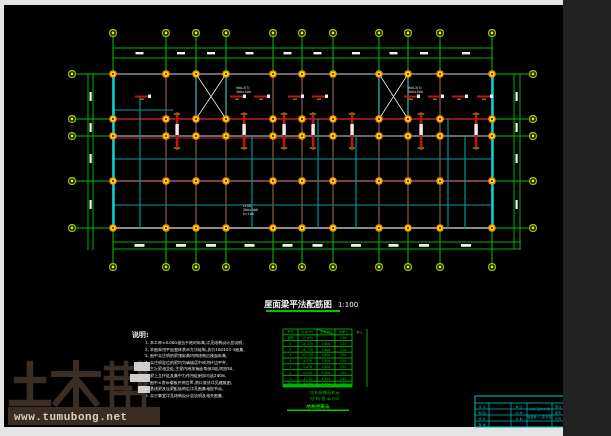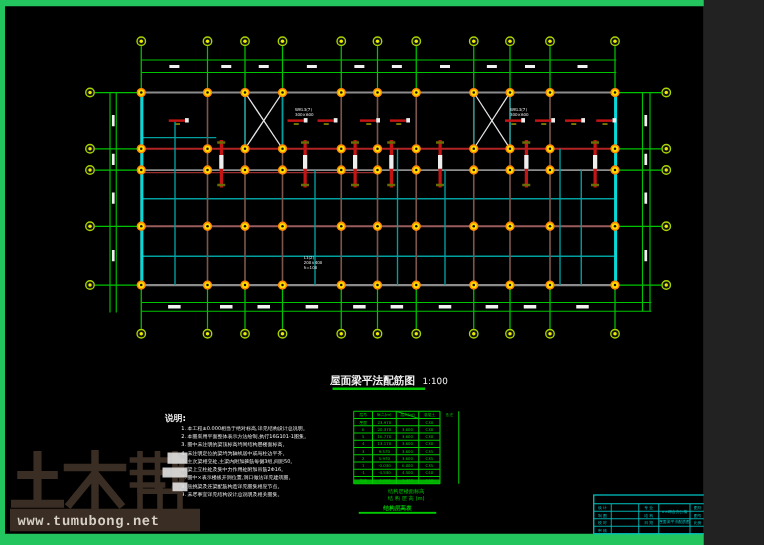--- a/index.html
+++ b/index.html
@@ -1,16 +1,16 @@
 <!DOCTYPE html>
 <html><head>
 <meta charset="utf-8">
 <style>
   html,body{margin:0;padding:0;background:#222;}
-  .screen{position:relative;width:563px;height:436px;background:#22c55e;overflow:hidden;
+  .screen{position:relative;width:563px;height:436px;background:#e5e5e5;overflow:hidden;
           font-family:"DejaVu Sans",sans-serif;}
   svg text{font-family:"DejaVu Sans",sans-serif;}
   .mono{font-family:"Liberation Mono","DejaVu Sans Mono",monospace;}
 </style>
 </head>
 <body>
 
 <div class="screen">
 <svg id="cad-canvas" width="611" height="436" viewBox="0 0 611 436" style="position:absolute;left:0;top:0;">
 

